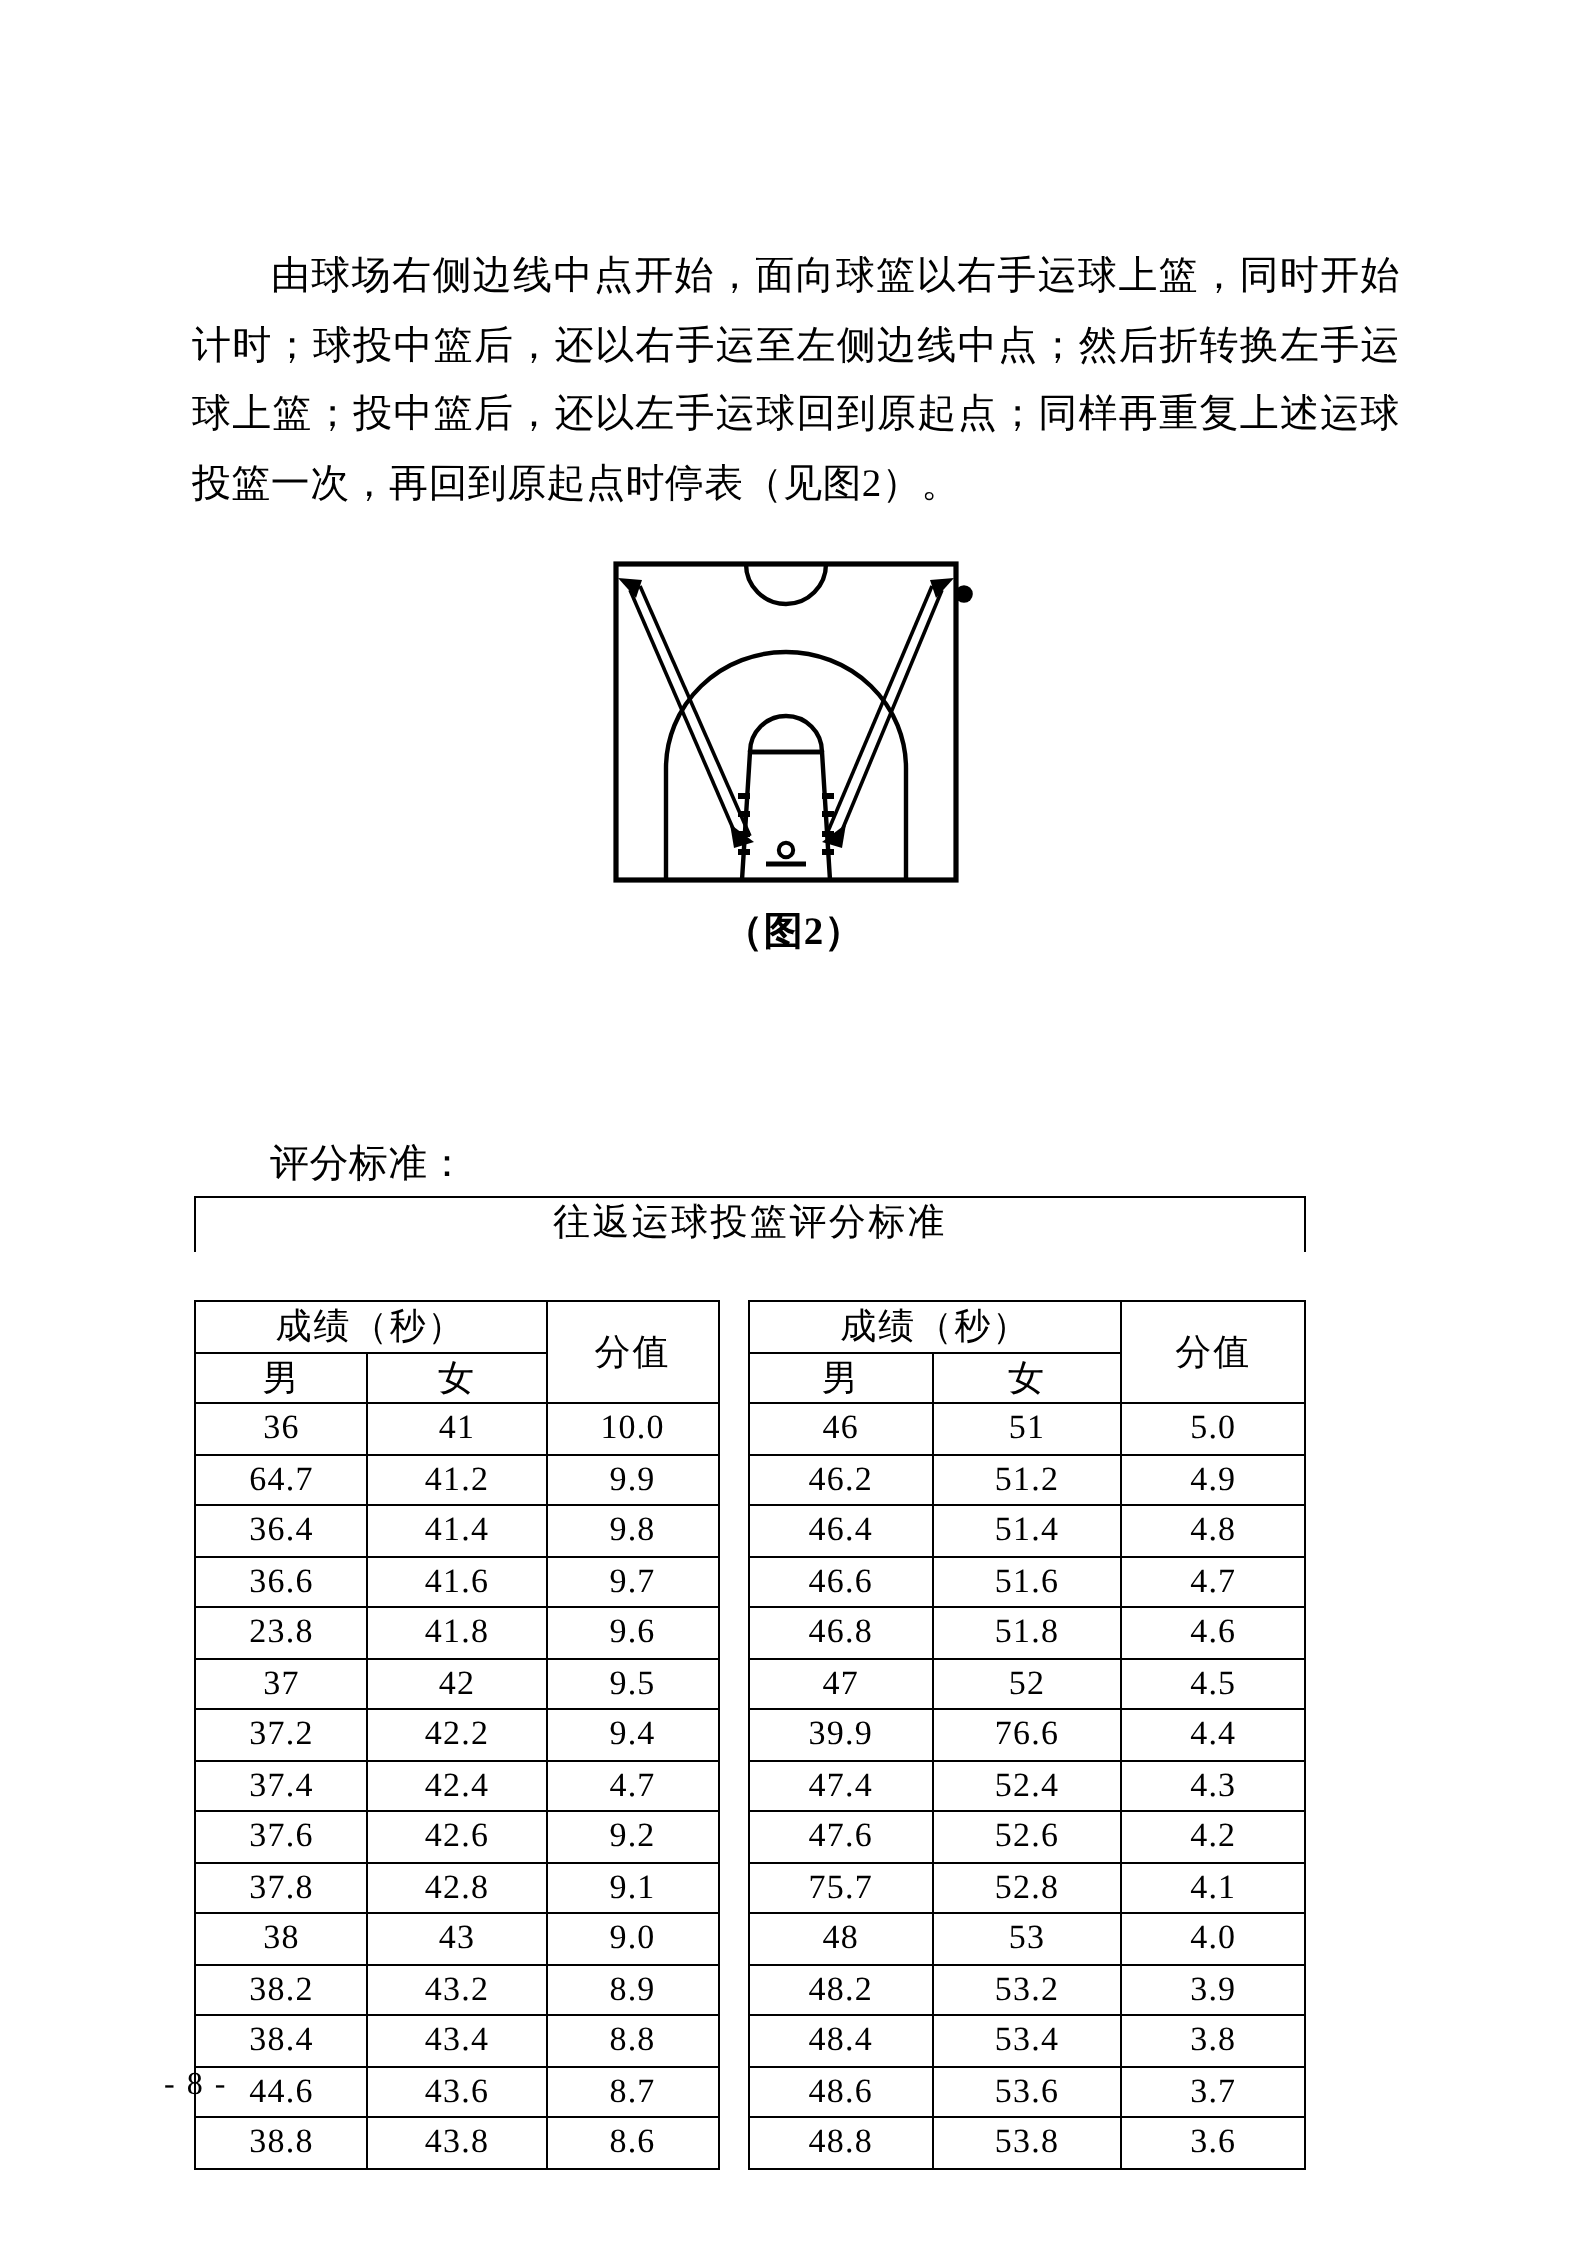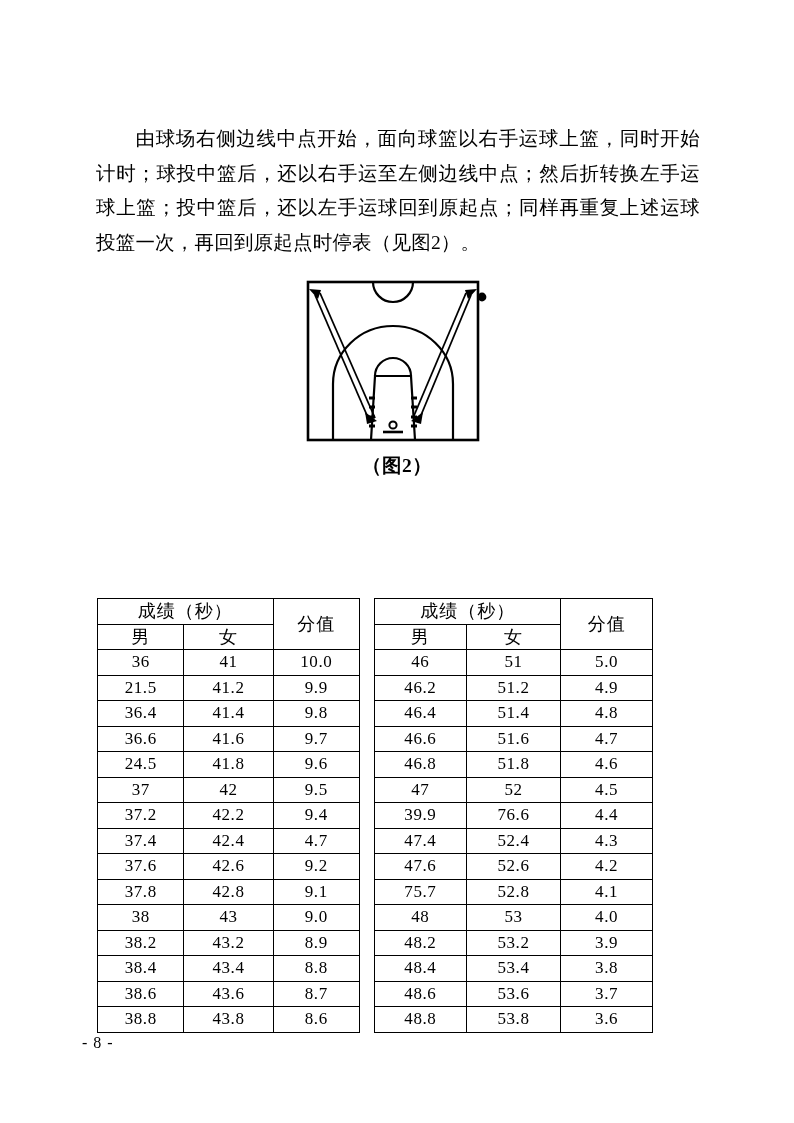--- a/index.html
+++ b/index.html
@@ -80,21 +80,21 @@
     font-size: 17px;
     height: 24.5px;
     padding: 0;
     line-height: 24.5px;
     letter-spacing: 0.6px;
   }
   table.score td.cn, table.score th.cn {
     font-size: 18px;
     letter-spacing: 1px;
   }
-  #outer-table { width: 556px; }
+  #outer-table { width: 556px; margin-top: 24px; }
   #outer-table > tbody > tr > td { border: none; padding: 0; vertical-align: top; }
   #table-title {
     border: 1px solid #000;
     border-bottom: none;
     height: 27px;
     line-height: 27px;
     text-align: center;
     font-size: 18.5px;
     letter-spacing: 1.2px;
   }
@@ -171,22 +171,24 @@
 
         <polygon points="20,14 8,13 17,23" fill="#000000"></polygon>
 
         <polygon points="76,145 64,136 66,148" fill="#000000"></polygon>
       </svg>
     </div>
     <div id="figure-caption">（图2）</div>
   </div>
 
 
+  <div class="para" id="para-criteria"><span class="indent"></span><span>评分标准：</span></div>
 
   <div id="score-table-block">
+    <div id="table-title">往返运球投篮评分标准</div>
     <table id="outer-table" class="score">
       <tbody>
         <tr>
           <td style="width:263px;">
             <table class="half-table">
               <colgroup>
                   <col style="width:33%">
                   <col style="width:34%">
                   <col style="width:33%">
                 </colgroup>
@@ -200,36 +202,36 @@
                   <th class="cn">女</th>
                 </tr>
               </thead>
               <tbody>
                   <tr>
                     <td>36</td>
                     <td>41</td>
                     <td>10.0</td>
                   </tr>
                   <tr>
-                    <td>21.5</td>
+                    <td>64.7</td>
                     <td>41.2</td>
                     <td>9.9</td>
                   </tr>
                   <tr>
                     <td>36.4</td>
                     <td>41.4</td>
                     <td>9.8</td>
                   </tr>
                   <tr>
                     <td>36.6</td>
                     <td>41.6</td>
                     <td>9.7</td>
                   </tr>
                   <tr>
-                    <td>24.5</td>
+                    <td>23.8</td>
                     <td>41.8</td>
                     <td>9.6</td>
                   </tr>
                   <tr>
                     <td>37</td>
                     <td>42</td>
                     <td>9.5</td>
                   </tr>
                   <tr>
                     <td>37.2</td>
@@ -260,21 +262,21 @@
                     <td>38.2</td>
                     <td>43.2</td>
                     <td>8.9</td>
                   </tr>
                   <tr>
                     <td>38.4</td>
                     <td>43.4</td>
                     <td>8.8</td>
                   </tr>
                   <tr>
-                    <td>38.6</td>
+                    <td>44.6</td>
                     <td>43.6</td>
                     <td>8.7</td>
                   </tr>
                   <tr>
                     <td>38.8</td>
                     <td>43.8</td>
                     <td>8.6</td>
                   </tr>
                 </tbody>
             </table>

